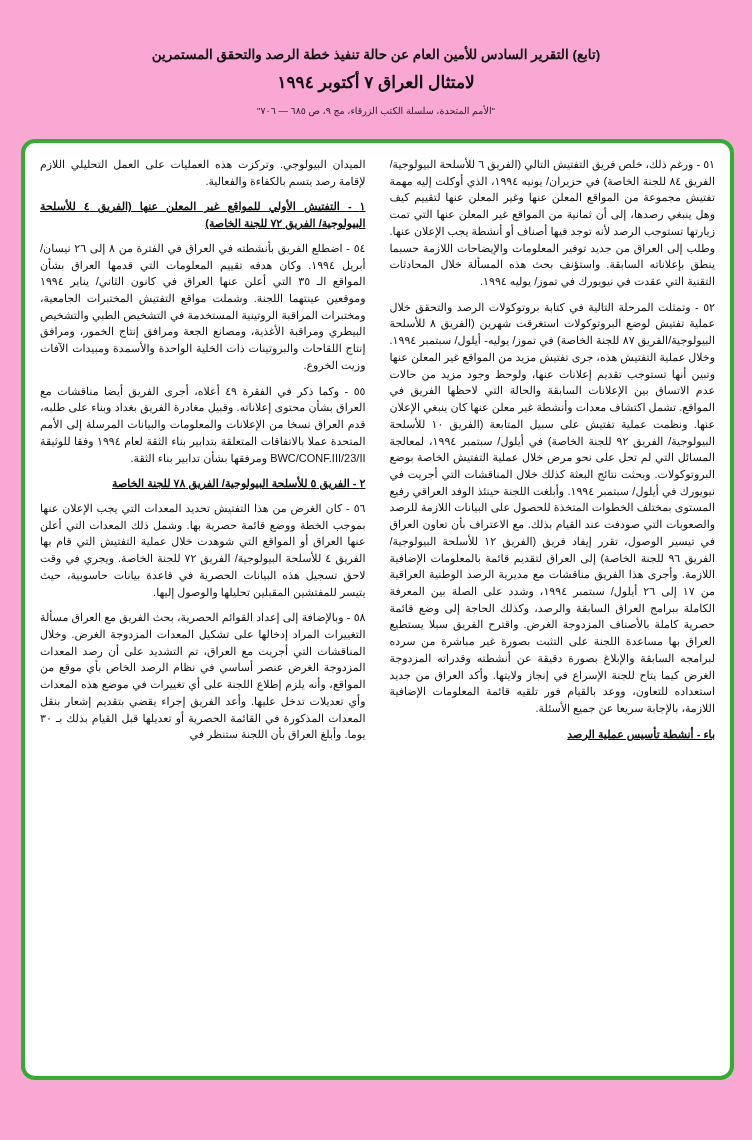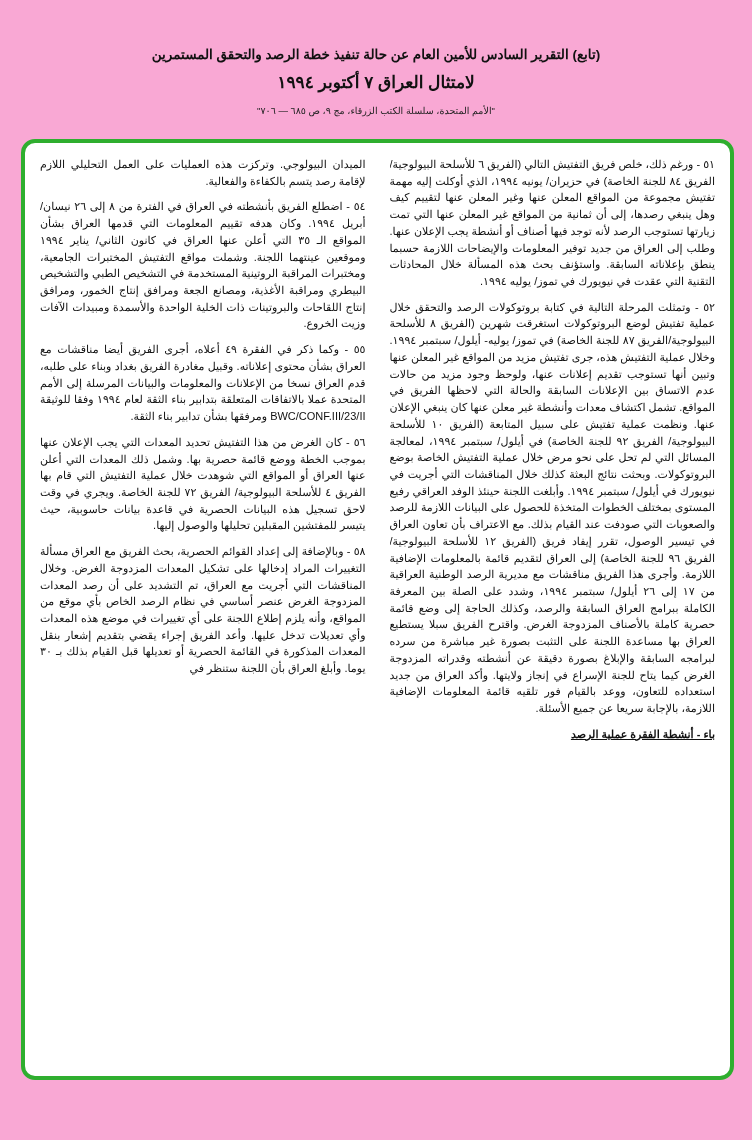--- a/index.html
+++ b/index.html
@@ -71,26 +71,28 @@
     <div class="title1">(تابع) التقرير السادس للأمين العام عن حالة تنفيذ خطة الرصد والتحقق المستمرين</div>
     <div class="title2">لامتثال العراق ٧ أكتوبر ١٩٩٤</div>
     <div class="source">"الأمم المتحدة، سلسلة الكتب الزرقاء، مج ٩، ص ٦٨٥ — ٧٠٦"</div>
   </header>
 
   <main class="content-box" style="border-color: rgb(47, 174, 47);">
     <div class="columns">
       <section class="col" id="col-right">
           <p class="para body">٥١ - ورغم ذلك، خلص فريق التفتيش التالي (الفريق ٦ للأسلحة البيولوجية/ الفريق ٨٤ للجنة الخاصة) في حزيران/ يونيه ١٩٩٤، الذي أوكلت إليه مهمة تفتيش مجموعة من المواقع المعلن عنها وغير المعلن عنها لتقييم كيف وهل ينبغي رصدها، إلى أن ثمانية من المواقع غير المعلن عنها التي تمت زيارتها تستوجب الرصد لأنه توجد فيها أصناف أو أنشطة يجب الإعلان عنها. وطلب إلى العراق من جديد توفير المعلومات والإيضاحات اللازمة حسبما ينطق بإعلاناته السابقة. واستؤنف بحث هذه المسألة خلال المحادثات التقنية التي عقدت في نيويورك في تموز/ يوليه ١٩٩٤.</p>
           <p class="para body">٥٢ - وتمثلت المرحلة التالية في كتابة بروتوكولات الرصد والتحقق خلال عملية تفتيش لوضع البروتوكولات استغرقت شهرين (الفريق ٨ للأسلحة البيولوجية/الفريق ٨٧ للجنة الخاصة) في تموز/ يوليه- أيلول/ سبتمبر ١٩٩٤. وخلال عملية التفتيش هذه، جرى تفتيش مزيد من المواقع غير المعلن عنها وتبين أنها تستوجب تقديم إعلانات عنها، ولوحظ وجود مزيد من حالات عدم الاتساق بين الإعلانات السابقة والحالة التي لاحظها الفريق في المواقع. تشمل اكتشاف معدات وأنشطة غير معلن عنها كان ينبغي الإعلان عنها. ونظمت عملية تفتيش على سبيل المتابعة (الفريق ١٠ للأسلحة البيولوجية/ الفريق ٩٢ للجنة الخاصة) في أيلول/ سبتمبر ١٩٩٤، لمعالجة المسائل التي لم تحل على نحو مرض خلال عملية التفتيش الخاصة بوضع البروتوكولات. وبحثت نتائج البعثة كذلك خلال المناقشات التي أجريت في نيويورك في أيلول/ سبتمبر ١٩٩٤. وأبلغت اللجنة حينئذ الوفد العراقي رفيع المستوى بمختلف الخطوات المتخذة للحصول على البيانات اللازمة للرصد والصعوبات التي صودفت عند القيام بذلك. مع الاعتراف بأن تعاون العراق في تيسير الوصول، تقرر إيفاد فريق (الفريق ١٢ للأسلحة البيولوجية/ الفريق ٩٦ للجنة الخاصة) إلى العراق لتقديم قائمة بالمعلومات الإضافية اللازمة. وأجرى هذا الفريق مناقشات مع مديرية الرصد الوطنية العراقية من ١٧ إلى ٢٦ أيلول/ سبتمبر ١٩٩٤، وشدد على الصلة بين المعرفة الكاملة ببرامج العراق السابقة والرصد، وكذلك الحاجة إلى وضع قائمة حصرية كاملة بالأصناف المزدوجة الغرض. واقترح الفريق سبلا يستطيع العراق بها مساعدة اللجنة على التثبت بصورة غير مباشرة من سرده لبرامجه السابقة والإبلاغ بصورة دقيقة عن أنشطته وقدراته المزدوجة الغرض كيما يتاح للجنة الإسراع في إنجاز ولايتها. وأكد العراق من جديد استعداده للتعاون، ووعد بالقيام فور تلقيه قائمة المعلومات الإضافية اللازمة، بالإجابة سريعا عن جميع الأسئلة.</p>
-          <p class="para heading">باء - أنشطة الفقرة عملية الرصد</p>
+          <p class="para heading">باء - أنشطة تأسيس عملية الرصد</p>
         </section>
       <section class="col" id="col-left">
           <p class="para body">الميدان البيولوجي. وتركزت هذه العمليات على العمل التحليلي اللازم لإقامة رصد يتسم بالكفاءة والفعالية.</p>
+          <p class="para heading">١ - التفتيش الأولي للمواقع غير المعلن عنها (الفريق ٤ للأسلحة البيولوجية/ الفريق ٧٢ للجنة الخاصة)</p>
           <p class="para body">٥٤ - اضطلع الفريق بأنشطته في العراق في الفترة من ٨ إلى ٢٦ نيسان/ أبريل ١٩٩٤. وكان هدفه تقييم المعلومات التي قدمها العراق بشأن المواقع الـ ٣٥ التي أعلن عنها العراق في كانون الثاني/ يناير ١٩٩٤ وموقعين عينتهما اللجنة. وشملت مواقع التفتيش المختبرات الجامعية، ومختبرات المراقبة الروتينية المستخدمة في التشخيص الطبي والتشخيص البيطري ومراقبة الأغذية، ومصانع الجعة ومرافق إنتاج الخمور، ومرافق إنتاج اللقاحات والبروتينات ذات الخلية الواحدة والأسمدة ومبيدات الآفات وزيت الخروع.</p>
           <p class="para body">٥٥ - وكما ذكر في الفقرة ٤٩ أعلاه، أجرى الفريق أيضا مناقشات مع العراق بشأن محتوى إعلاناته. وقبيل مغادرة الفريق بغداد وبناء على طلبه، قدم العراق نسخا من الإعلانات والمعلومات والبيانات المرسلة إلى الأمم المتحدة عملا بالاتفاقات المتعلقة بتدابير بناء الثقة لعام ١٩٩٤ وفقا للوثيقة BWC/CONF.III/23/II ومرفقها بشأن تدابير بناء الثقة.</p>
+          <p class="para heading">٢ - الفريق ٥ للأسلحة البيولوجية/ الفريق ٧٨ للجنة الخاصة</p>
           <p class="para body">٥٦ - كان الغرض من هذا التفتيش تحديد المعدات التي يجب الإعلان عنها بموجب الخطة ووضع قائمة حصرية بها. وشمل ذلك المعدات التي أعلن عنها العراق أو المواقع التي شوهدت خلال عملية التفتيش التي قام بها الفريق ٤ للأسلحة البيولوجية/ الفريق ٧٢ للجنة الخاصة. ويجري في وقت لاحق تسجيل هذه البيانات الحصرية في قاعدة بيانات حاسوبية، حيث يتيسر للمفتشين المقبلين تحليلها والوصول إليها.</p>
           <p class="para body">٥٨ - وبالإضافة إلى إعداد القوائم الحصرية، بحث الفريق مع العراق مسألة التغييرات المراد إدخالها على تشكيل المعدات المزدوجة الغرض. وخلال المناقشات التي أجريت مع العراق، تم التشديد على أن رصد المعدات المزدوجة الغرض عنصر أساسي في نظام الرصد الخاص بأي موقع من المواقع، وأنه يلزم إطلاع اللجنة على أي تغييرات في موضع هذه المعدات وأي تعديلات تدخل عليها. وأعد الفريق إجراء يقضي بتقديم إشعار بنقل المعدات المذكورة في القائمة الحصرية أو تعديلها قبل القيام بذلك بـ ٣٠ يوما. وأبلغ العراق بأن اللجنة ستنظر في</p>
         </section>
     </div>
   </main>
 
 
 </div>
 
 </body></html>

